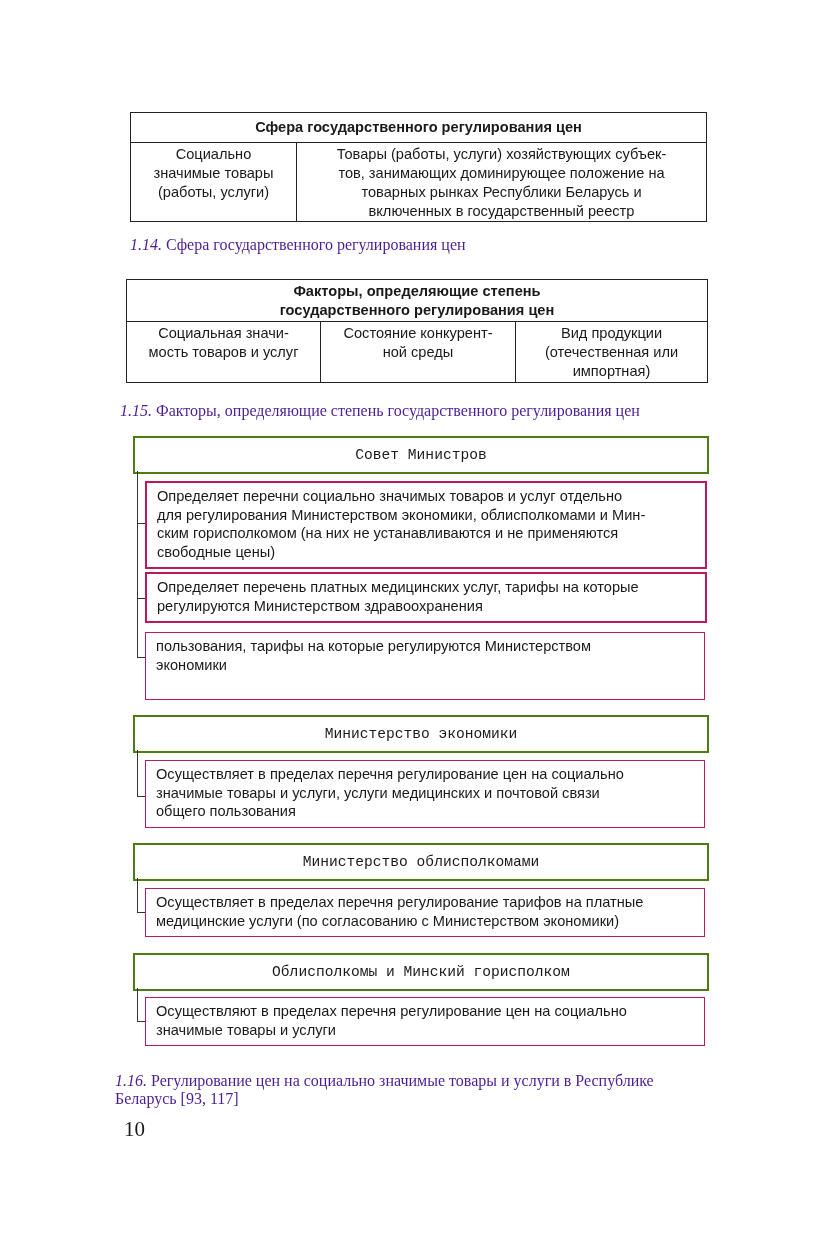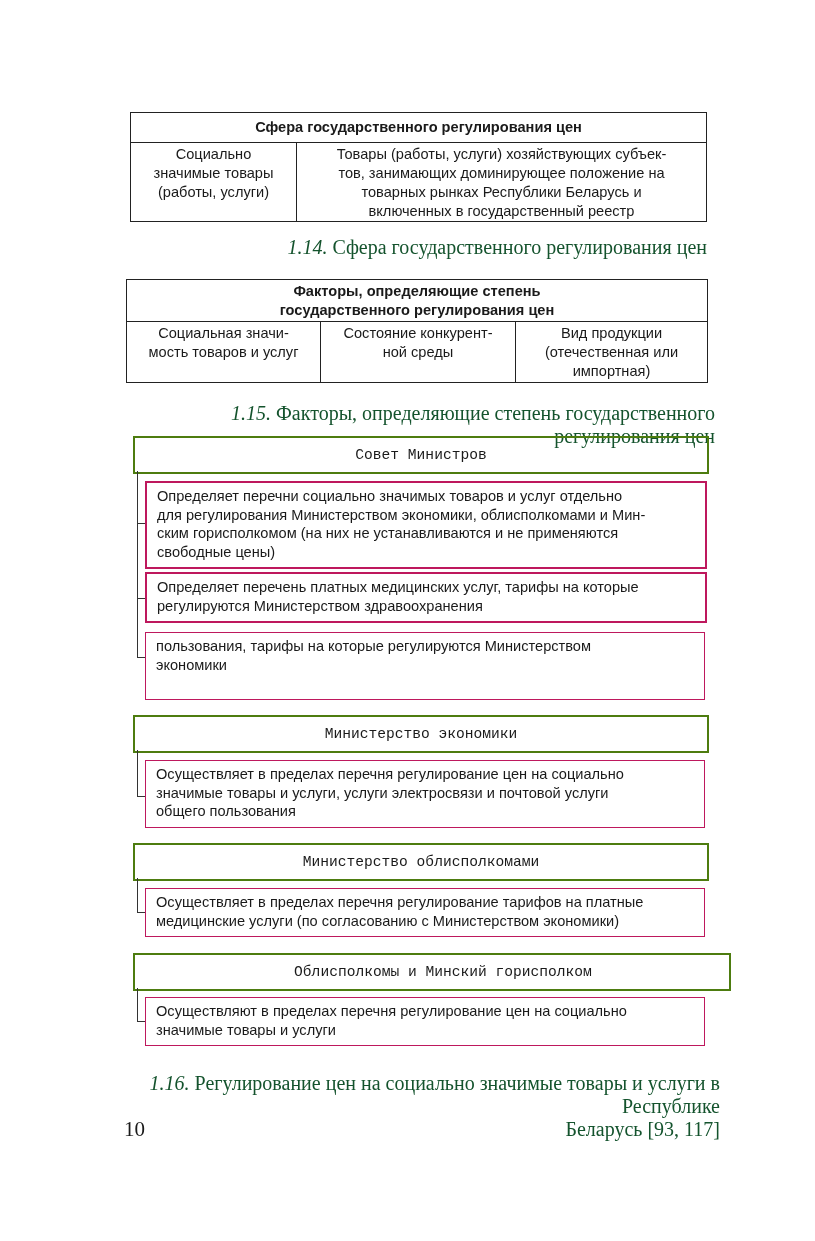--- a/index.html
+++ b/index.html
@@ -7,21 +7,21 @@
   .sans { font-family: "Liberation Sans", "DejaVu Sans", sans-serif; }
   .serif { font-family: "Liberation Serif", "DejaVu Serif", serif; }
 
   
   .t1 { position: absolute; left: 130px; top: 112px; width: 577px; border: 1px solid #222; border-collapse: collapse; }
   .t1 td { border: 1px solid #222; text-align: center; font-size: 14.6px; line-height: 19px; padding: 0; vertical-align: top; }
   .t1 .head { font-weight: bold; height: 29px; vertical-align: middle; }
   .t1 .c1 { width: 165px; padding-top: 2px; height: 76px; }
   .t1 .c2 { padding-top: 2px; }
 
-  .caption { position: absolute; font-size: 20px; text-align: right; color: #14532d; }
+  .caption { position: absolute; font-size: 16px; text-align: left; color: #4c1d95; }
   .caption i { font-style: italic; }
 
   
   .t2 { position: absolute; left: 126px; top: 279px; width: 582px; border-collapse: collapse; }
   .t2 td { border: 1px solid #222; text-align: center; font-size: 14.6px; line-height: 19px; padding: 0; vertical-align: top; }
   .t2 .head { font-weight: bold; height: 41px; vertical-align: middle; }
   .t2 .cell { padding-top: 2px; height: 58px; }
 
   
   .org { position: absolute; left: 133px; width: 572px; height: 34px; border: 2px solid #4d7c0f;
@@ -113,33 +113,33 @@
   <div class="duty thin sans" style="top:632px; height:58px;">
     <div>пользования, тарифы на которые регулируются Министерством</div>
     <div>экономики</div>
   </div>
 
   <div class="org sans" style="top:715px;">Министерство экономики</div>
   <div class="vline" style="left:137px; top:750px; height:46px;"></div>
   <div class="hline" style="left:137px; top:796px; width:8px;"></div>
   <div class="duty thin sans" style="top:760px; height:58px;">
     <div>Осуществляет в пределах перечня регулирование цен на социально</div>
-    <div>значимые товары и услуги, услуги электросвязи и почтовой услуги</div>
+    <div>значимые товары и услуги, услуги медицинских и почтовой связи</div>
     <div>общего пользования</div>
   </div>
 
   <div class="org sans" style="top:843px;">Министерство облисполкомами</div>
   <div class="vline" style="left:137px; top:878px; height:34px;"></div>
   <div class="hline" style="left:137px; top:912px; width:8px;"></div>
   <div class="duty thin sans" style="top:888px; height:39px;">
     <div>Осуществляет в пределах перечня регулирование тарифов на платные</div>
     <div>медицинские услуги (по согласованию с Министерством экономики)</div>
   </div>
 
-  <div class="org sans" style="top:953px;padding-left:22px;">Облисполкомы и Минский горисполком</div>
+  <div class="org sans" style="top:953px;">Облисполкомы и Минский горисполком</div>
   <div class="vline" style="left:137px; top:988px; height:33px;"></div>
   <div class="hline" style="left:137px; top:1021px; width:8px;"></div>
   <div class="duty thin sans" style="top:997px; height:39px;">
     <div>Осуществляют в пределах перечня регулирование цен на социально</div>
     <div>значимые товары и услуги</div>
   </div>
 </div>
 
 <div class="caption serif" style="left:115px; top:1072px; width:605px;">
   <div><i>1.16.</i><span> Регулирование цен на социально значимые товары и услуги в Республике</span></div>

